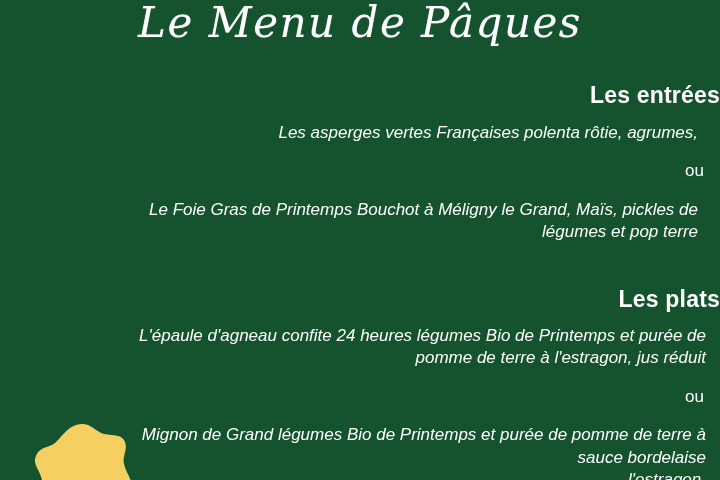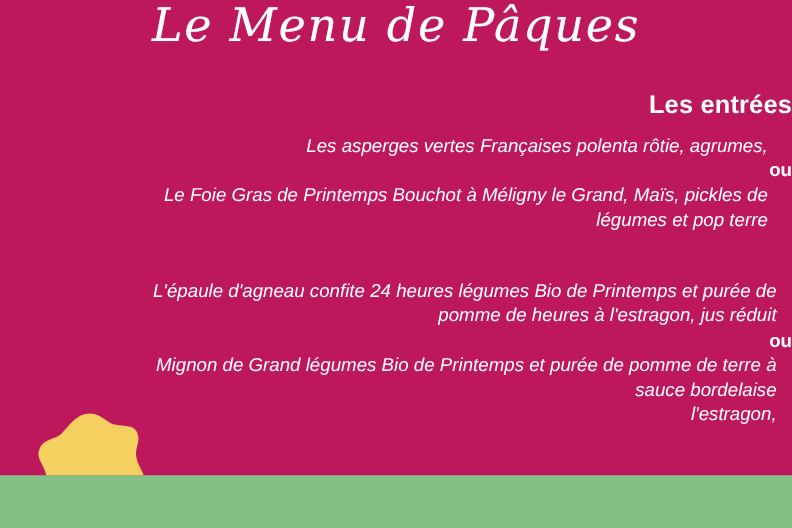--- a/index.html
+++ b/index.html
@@ -12,22 +12,22 @@
     overflow: hidden;
     background: #84c083;
     font-family: "Liberation Sans", sans-serif;
     color: #ffffff;
     position: relative;
   }
   .menu-page {
     position: absolute;
     inset: 0;
     width: 720px;
-    height: 432px;
-    background: #be185d;
+    height: 480px;
+    background: #14532d;
     overflow: hidden;
   }
   .menu-title {
     font-family: "DejaVu Serif", serif;
     font-style: italic;
     font-weight: 400;
     font-size: 42px;
     line-height: 1.0;
     text-align: center;
     color: #ffffff;
@@ -53,23 +53,23 @@
   .section-line {
     font-size: 17px;
     line-height: 1.32;
     margin: 0;
     padding: 0 22px;
     color: #ffffff;
     font-style: italic;
   }
   .sep-ou {
     font-size: 17px;
-    font-weight: bold;
+    font-weight: normal;
     line-height: 1.32;
-    margin: 0;
+    margin: 16px;
     color: #ffffff;
   }
   #sec-entrees {
     margin-top: 38px;
   }
   #sec-entrees .section-heading {
     margin-bottom: 13px;
   }
   #sec-plats {
     margin-top: 42px;
@@ -103,21 +103,22 @@
 
   <section class="section" id="sec-entrees">
     <h2 class="section-heading">Les entrées</h2>
     <p class="section-line">Les asperges vertes Françaises polenta rôtie, agrumes,</p>
     <p class="sep-ou">ou</p>
     <p class="section-line">Le Foie Gras de Printemps Bouchot à Méligny le Grand, Maïs, pickles de</p>
     <p class="section-line">légumes et pop terre</p>
   </section>
 
   <section class="section" id="sec-plats">
+    <h2 class="section-heading">Les plats</h2>
     <p class="section-line">L'épaule d'agneau confite 24 heures légumes Bio de Printemps et purée de</p>
-    <p class="section-line">pomme de heures à l'estragon, jus réduit</p>
+    <p class="section-line">pomme de terre à l'estragon, jus réduit</p>
     <p class="sep-ou">ou</p>
     <p class="section-line">Mignon de Grand légumes Bio de Printemps et purée de pomme de terre à</p>
     <p class="section-line">sauce bordelaise</p>
     <p class="section-line">l'estragon,</p>
   </section>
 
 </div>
 
 </body></html>

